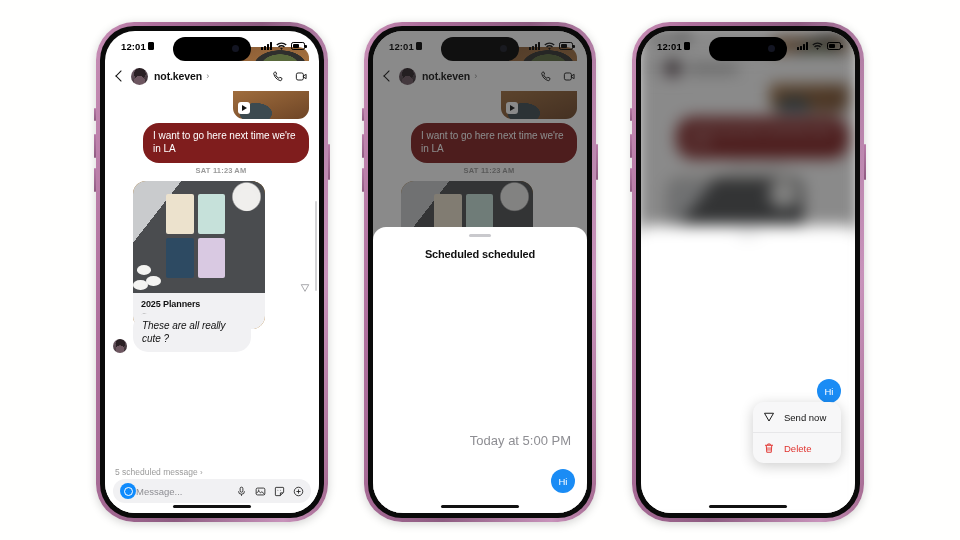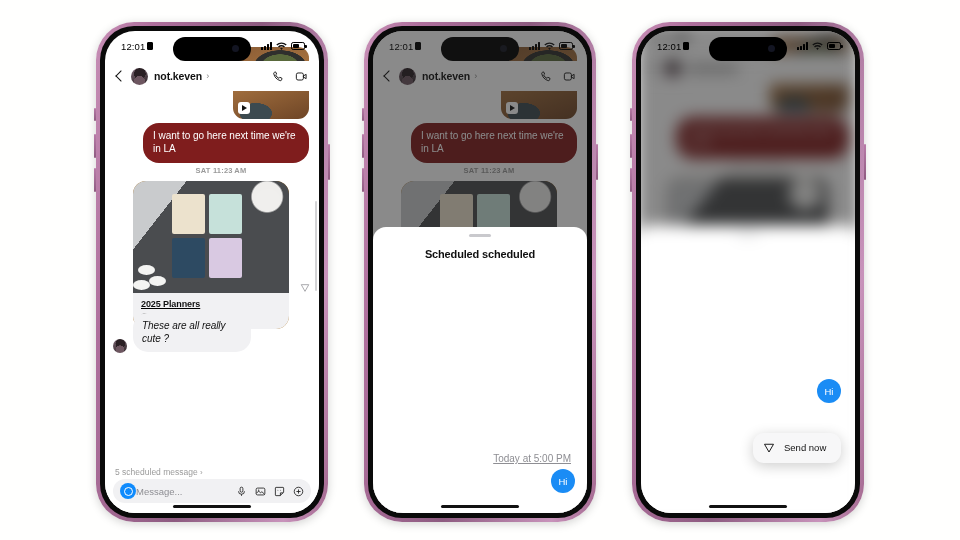--- a/index.html
+++ b/index.html
@@ -42,21 +42,21 @@
   .btn-left1 { left:-2px; top:86px; height:13px; }
   .btn-left2 { left:-2px; top:112px; height:24px; }
   .btn-left3 { left:-2px; top:146px; height:24px; }
   .btn-right { right:-2px; top:122px; height:36px; }
 
   
   .statusbar {
     position: relative; height: 30px;
     display: flex; align-items: center;
     padding: 0 14px 0 16px;
-    font-size: 9.5px; font-weight: normal; color: #000;
+    font-size: 9.5px; font-weight: bold; color: #000;
     letter-spacing: .1px; z-index: 6;
   }
   .sb-time { display:flex; align-items:center; gap:2px; }
   .lock-glyph {
     display:inline-block; width:6px; height:8px; border:1px solid #000;
     border-radius:1px; position:relative; background:#000;
   }
   .sb-right { margin-left:auto; display:flex; align-items:center; gap:4px; }
   .sig { display:flex; align-items:flex-end; gap:1px; height:8px; }
   .sig i { display:block; width:2px; background:#000; border-radius:.5px; }
@@ -116,22 +116,22 @@
   .bubble-out {
     margin-left:auto; max-width:166px;
     background:#7f1d1d; color:#fff;
     border-radius:16px; padding:7px 10px 8px;
     font-size:10px; line-height:12.6px; letter-spacing:-.05px;
     position:absolute; right:10px; top:32px;
   }
   .daystamp { position:absolute; left:0; right:0; top:75px; text-align:center;
     font-size:7.5px; font-weight:bold; color:#9a9a9a; letter-spacing:.2px;padding-left:18px;}
 
-  .card { position:absolute; left:28px; top:90px; width:156px;
-    border-radius:13px; overflow:hidden; background:#a16207;text-decoration:underline; }
+  .card { position:absolute; left:28px; top:90px; width:132px;
+    border-radius:13px; overflow:hidden; background:#a16207; }
   .card-img { height:112px; position:relative;
     background:
       radial-gradient(circle at 86% 14%, #efeeec 0 9%, transparent 10%),
       linear-gradient(128deg,#c9cbcd 0 22%, #4a4c4f 22% 100%);
   }
   .pl { position:absolute; border-radius:2px; }
   .pl1{left:25%;top:12%;width:21%;height:35%;background:#ece2cd;}
   .pl2{left:49%;top:12%;width:21%;height:35%;background:#c6e1da;}
   .pl3{left:25%;top:51%;width:21%;height:36%;background:#2d4a62;}
   .pl4{left:49%;top:51%;width:21%;height:36%;background:#d9c9e2;}
@@ -175,32 +175,32 @@
     width:78px;height:3.4px;border-radius:3px;background:#111; }
 
   
   .dim { position:absolute; inset:0; background:rgba(30,30,30,.52); z-index:8; }
   .sheet {
     position:absolute; left:0; right:0; bottom:0; top:196px;
     background:#fff; border-radius:13px 13px 0 0; z-index:9;
   }
   .grabber{width:22px;height:3px;border-radius:3px;background:#c9c9cd;margin:7px auto 0;}
   .sheet-title{text-align:center;font-size:11px;font-weight:bold;color:#111;margin-top:11px;letter-spacing:-.15px;}
-  .sched-time{position:absolute;right:16px;bottom:49px;font-size:10px;color:#8e8e93;text-decoration:underline;}
+  .sched-time{position:absolute;right:16px;bottom:65px;font-size:13px;color:#8e8e93;}
   .hi-bubble{position:absolute;right:12px;bottom:20px;width:24px;height:24px;border-radius:50%;
     background:#1a8cf5;color:#fff;font-size:9.5px;display:flex;align-items:center;justify-content:center;}
 
   
   .blurwrap { position:absolute; inset:0; filter: blur(7px); transform:scale(1.04); }
   .p3-menu {
     position:absolute; right:14px; bottom:50px; width:88px;
     background:#f7f7f8; border-radius:11px; overflow:hidden; z-index:20;
     box-shadow:0 3px 14px rgba(0,0,0,.20);
   }
-  .p3-item{display:flex;gap:9px;padding:9px 10px;font-size:9.5px;color:#111;}
+  .p3-item{display:flex;align-items:center;gap:9px;padding:9px 10px;font-size:9.5px;color:#111;}
   .p3-item + .p3-item{border-top:1px solid #e7e7e9;}
   .p3-item .ic{width:12px;height:12px;flex:none;}
   .p3-item.danger{color:#e0332f;}
   .p3-item.danger .ic{color:#e0332f;}
   .p3-hi{position:absolute;right:14px;top:348px;width:24px;height:24px;border-radius:50%;
     background:#1a8cf5;color:#fff;font-size:9.5px;display:flex;align-items:center;justify-content:center;z-index:15;}
 </style>
 </head>
 <body>
 
@@ -505,20 +505,28 @@
 
         <div class="p3-menu">
           <div class="p3-item">
             <span class="ic">
               <svg viewBox="0 0 24 24" fill="none" stroke="currentColor" stroke-width="1.9">
                   <path d="M3 4.5h18l-9 15.5z"></path>
                 </svg>
             </span>
             <span>Send now</span>
           </div>
+          <div class="p3-item danger">
+            <span class="ic">
+              <svg viewBox="0 0 24 24" fill="none" stroke="currentColor" stroke-width="1.9">
+                  <path d="M4 6.5h16M9.5 6.5V4h5v2.5M6.5 6.5l1 14h9l1-14M10 10.5v7M14 10.5v7"></path>
+                </svg>
+            </span>
+            <span>Delete</span>
+          </div>
         </div>
 
         <div class="home-ind" style="z-index:25"></div>
       </div>
     </div>
   </div>
 
 </div>
 
 </body></html>

